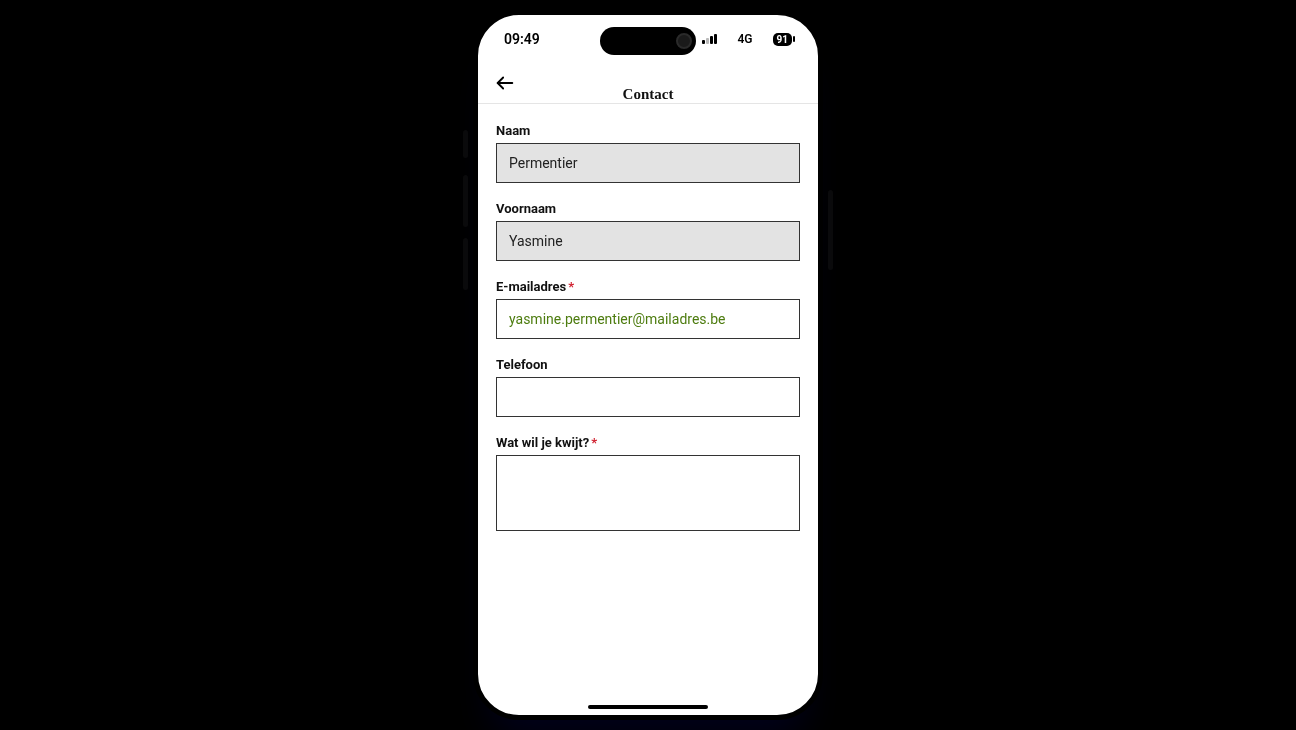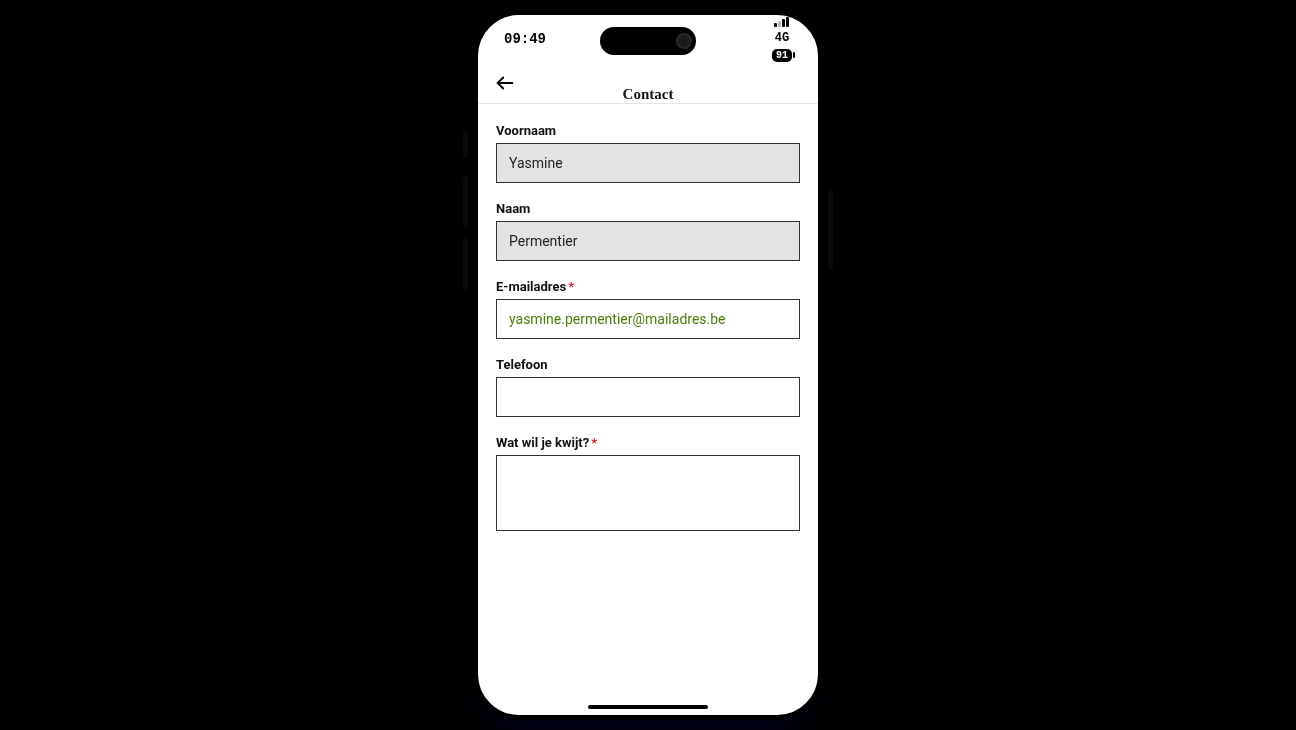--- a/index.html
+++ b/index.html
@@ -41,23 +41,23 @@
     display:flex;align-items:center;justify-content:flex-end;
     padding-right:4px;box-sizing:border-box;
   }
   .island .cam{width:12px;height:12px;border-radius:50%;background:#1a1a1a;border:2px solid #2a2a2a;}
 
   
   .status{
     position:absolute;top:0;left:0;right:0;height:48px;
     display:flex;align-items:center;justify-content:space-between;
     padding:0 26px;box-sizing:border-box;
-    font-weight:600;font-size:14px;color:#000;font-family:Liberation Mono, monospace;
+    font-weight:600;font-size:14px;color:#000;
   }
-  .status .right{display:flex;align-items:center;gap:4px;flex-direction:column;}
+  .status .right{display:flex;align-items:center;gap:20px;}
   .sig{display:inline-flex;align-items:flex-end;gap:1px;}
   .sig i{width:3px;background:#000;display:inline-block;border-radius:1px;}
   .sig i.dim{background:#b9b9b9;}
   .battery{
     display:inline-flex;
     background:#000;color:#fff;border-radius:5px;
     font-size:10px;font-weight:700;padding:1px 4px;position:relative;
   }
   .battery::after{content:"";position:absolute;right:-3px;top:50%;transform:translateY(-50%);width:2px;height:6px;background:#000;border-radius:1px;}
 
@@ -141,27 +141,27 @@
             <line x1="20" y1="12" x2="4" y2="12"></line>
             <polyline points="10 18 4 12 10 6"></polyline>
           </svg>
       </span>
       <span class="title">Contact</span>
     </div>
 
     <div class="form">
 
       <div class="field">
-        <span class="label">Voornaam</span>
-        <input class="input readonly" readonly="" value="Yasmine" style="">
+        <span class="label">Naam</span>
+        <input class="input readonly" readonly="" value="Permentier" style="">
       </div>
 
       <div class="field">
-        <span class="label">Naam</span>
-        <input class="input readonly" readonly="" value="Permentier" style="">
+        <span class="label">Voornaam</span>
+        <input class="input readonly" readonly="" value="Yasmine" style="">
       </div>
 
       <div class="field">
         <span class="label">
           <span>E-mailadres</span><span class="req">*</span>
         </span>
         <input class="input" value="yasmine.permentier@mailadres.be" style="">
       </div>
 
       <div class="field">

